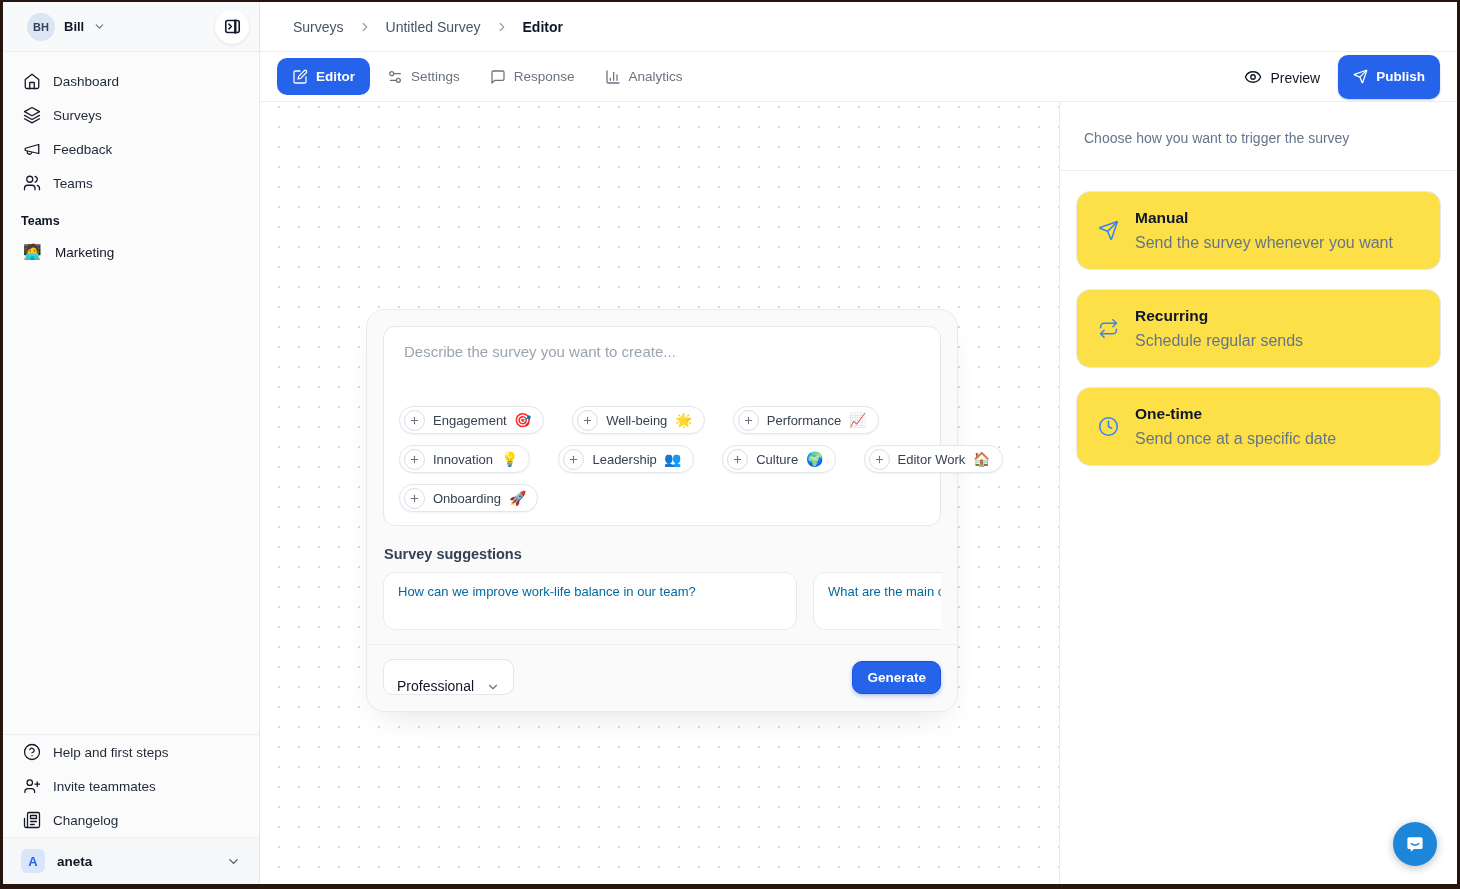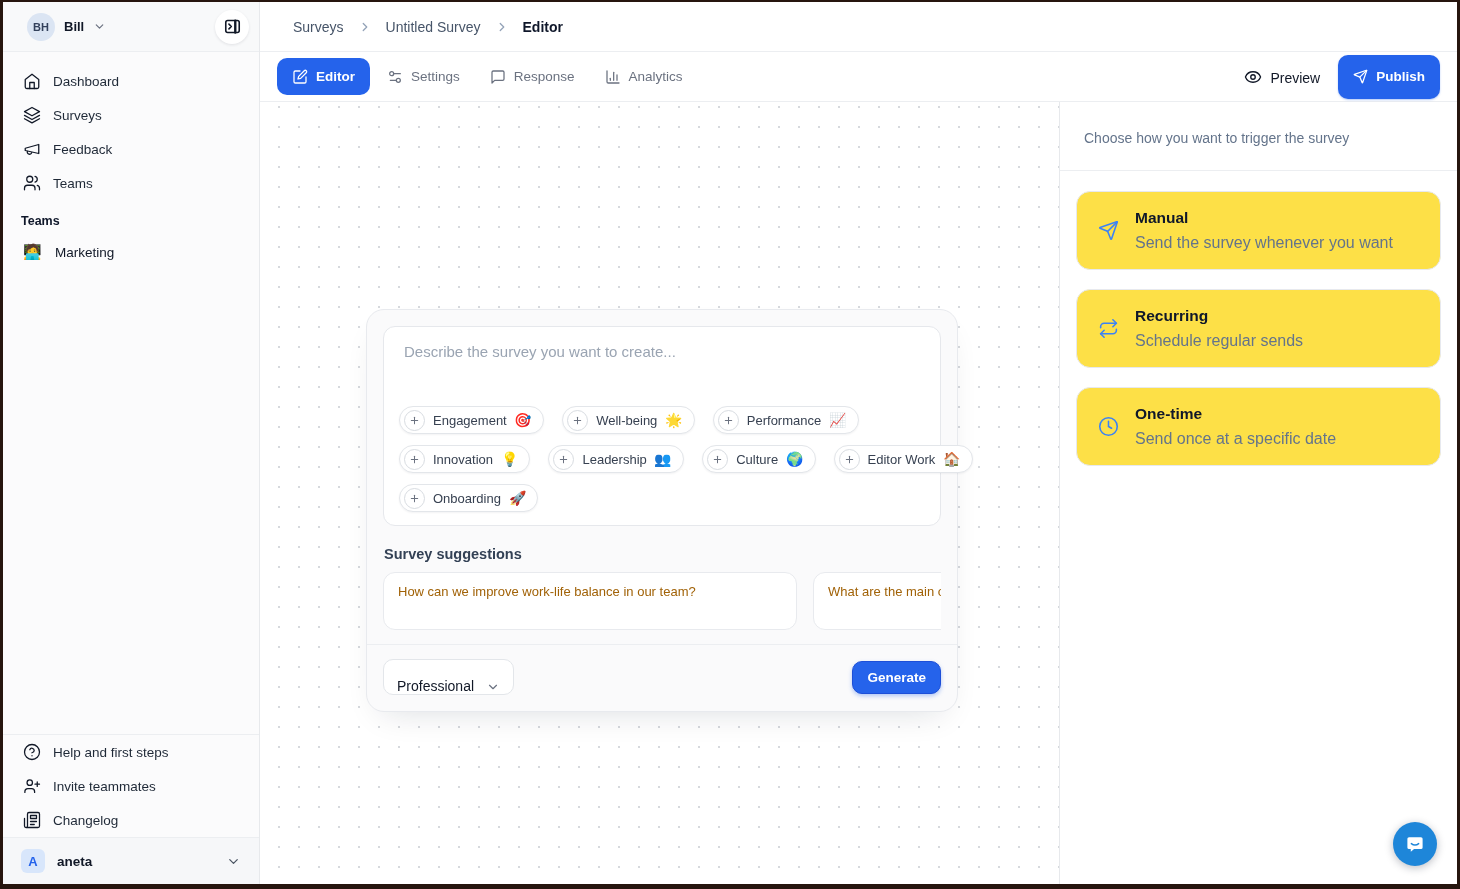--- a/index.html
+++ b/index.html
@@ -176,21 +176,21 @@
   }
   .prompt-input {
     width:100%; height:58px;
     border:none; outline:none; resize:none;
     background:transparent;
     font-family:inherit; font-size:15px; color:#334155;
     padding:1px 0 0 5px;
   }
   .prompt-input::placeholder { color:#9aa4b2; }
   .chip-rows { display:flex; flex-direction:column; gap:11px; }
-  .chip-row { display:flex; gap:18px; }
+  .chip-row { display:flex; gap:28px; }
   .chip {
     display:flex; align-items:center; gap:8px;
     height:28px; padding:0 11px 0 4px;
     background:#fff;
     border:1px solid #e3e6ea;
     border-radius:999px;
     box-shadow:0 1px 2px rgba(15,23,42,.05);
     font-size:13px; font-weight:500; color:#374151;
     cursor:pointer; white-space:nowrap;
   }
@@ -205,21 +205,21 @@
     margin:20px 1px 10px;
     font-size:14.5px; font-weight:700; color:#334155;
   }
   .sugg-row { display:flex; gap:16px; overflow:hidden; }
   .sugg-card {
     flex:none; width:414px; height:58px;
     background:#fff;
     border:1px solid #e8eaee;
     border-radius:12px;
     padding:11px 14px;
-    font-size:13px; color:#a16207;
+    font-size:13px; color:#0369a1;
     white-space:nowrap; overflow:hidden;
     cursor:pointer;
   }
   .composer-footer {
     margin:14px -16px 0;
     border-top:1px solid #eceef1;
     padding:14px 16px 0;
     display:flex; align-items:center; justify-content:space-between;
   }
   .tone-select {

